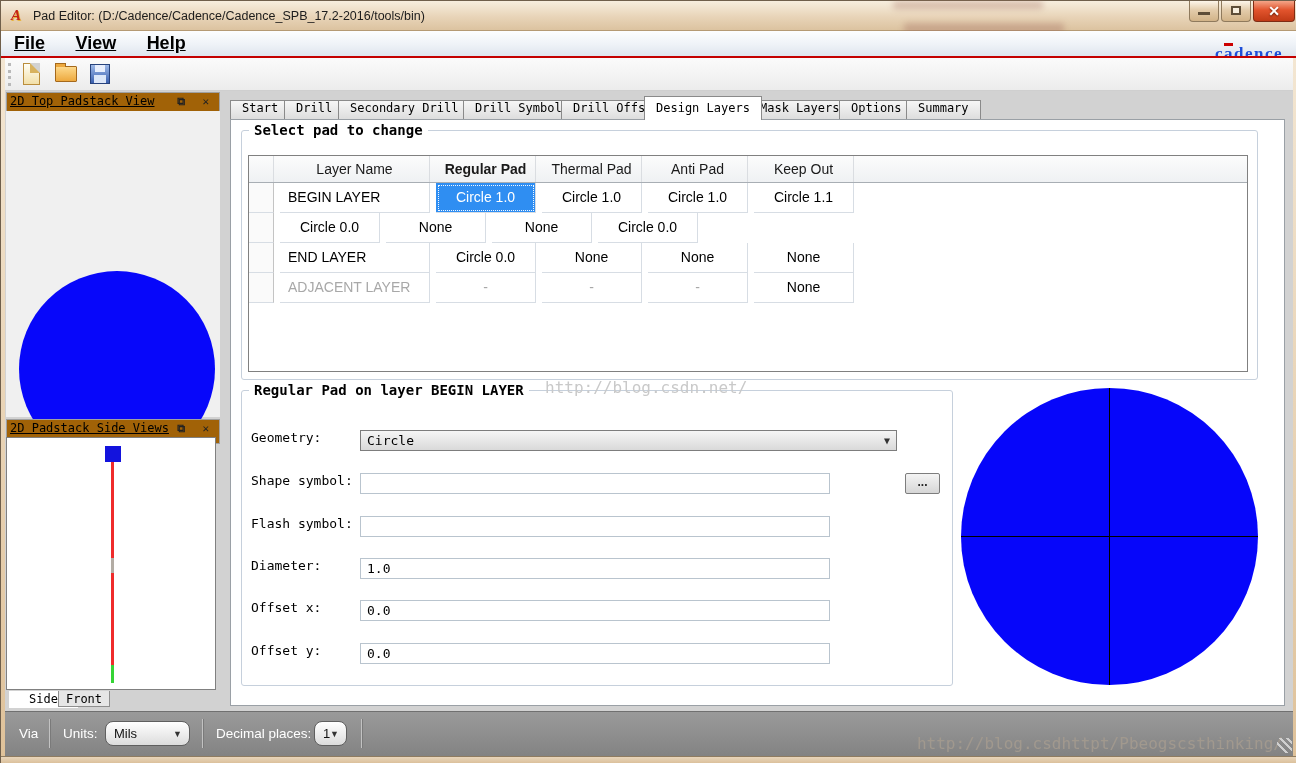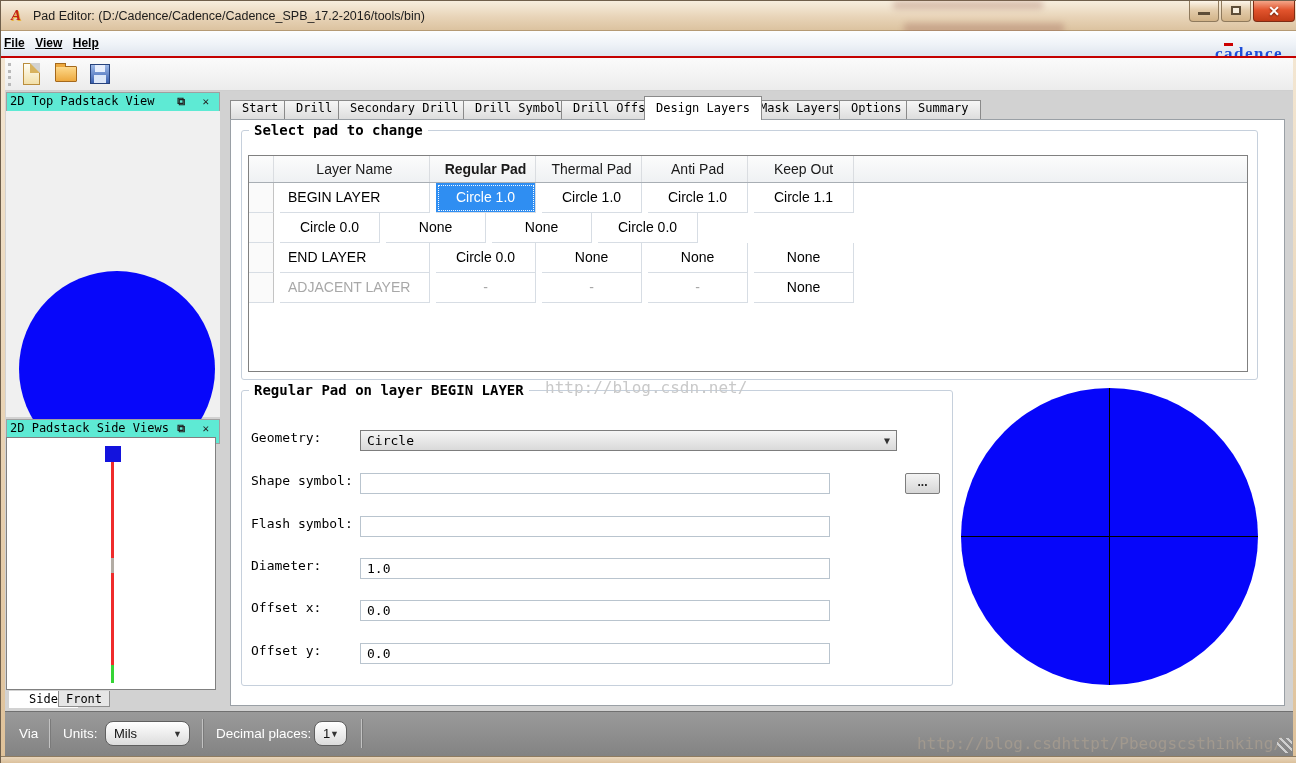--- a/index.html
+++ b/index.html
@@ -25,22 +25,22 @@
     font-weight:bold; line-height:19px; font-size:12px; cursor:default; }
   #btn-min { left:1188px; width:30px; }
   #btn-min i { display:inline-block; width:12px; height:3px; background:#5d4d38; margin-top:11px; }
   #btn-max { left:1220px; width:30px; }
   #btn-max i { display:inline-block; width:10px; height:9px; border:2px solid #5d4d38; margin-top:5px; background:#f6eddd; }
   #btn-close { left:1252px; width:42px; background:linear-gradient(#f4a588,#e2542d 45%,#c03a16);
     border-color:#7e2c14; color:#fff; font-size:14px; line-height:20px; text-shadow:0 1px 2px #5e1705; }
 
   #menubar { left:0; top:30px; width:1296px; height:25px;
     background:linear-gradient(#fdfeff,#eef2f7 55%,#dfe5ee); }
-  .menu-item { display:inline-block; padding:0 3px; height:25px; line-height:24px;
-    font-weight:bold; font-size:12px; color:#000; }
+  .menu-item { display:inline-block; padding:0 13px; height:25px; line-height:24px;
+    font-weight:bold; font-size:18px; color:#000; }
   .menu-item u { text-decoration:underline; }
   #brand { right:12px; top:43px; height:24px; font-weight:bold; font-size:17px; letter-spacing:1.5px;
     color:#1d4ed8; font-family:Liberation Serif, serif; }
   #brand .a { position:relative; }
   #brand .a::before { content:""; position:absolute; left:0; right:1px; top:-1px; height:3px; background:#cc0000; }
   #redline { left:0; top:55px; width:1296px; height:2px; background:#c40000; }
 
   #toolbar { left:0; top:57px; width:1296px; height:33px;
     background:linear-gradient(#fbfbfb,#ececec); border-bottom:1px solid #cfcfcf; }
   #tb-handle { left:7px; top:62px; width:0; height:23px; border-left:3px dotted #b9b9b9; }
@@ -58,22 +58,22 @@
     border:1px solid #27427c; }
   .floppy::before { content:""; position:absolute; left:4px; top:0; width:10px; height:7px; background:#e8eefc; }
   .floppy::after { content:""; position:absolute; left:3px; bottom:0; width:12px; height:8px; background:#dce6f8; }
 
   .side-frame { top:57px; width:4px; height:698px; background:linear-gradient(#f3e6d2,#dfc29a); }
   #frame-l { left:0; } #frame-r { left:1292px; }
   #frame-b { left:0; top:755px; width:1296px; height:8px; background:linear-gradient(#e9d6bb,#d9bd97); border-top:1px solid #8f7c61; }
 
   
   #client { left:4px; top:90px; width:1288px; height:620px; background:#d2d2d2; }
-  .dock-h { left:5px; width:214px; height:25px; background:#5eead4; border:1px solid #a0a0a0;
-    font:12px "DejaVu Sans Mono",monospace; color:#000; line-height:16px; padding-left:3px; }
+  .dock-h { left:5px; width:214px; height:25px; background:#a16207; border:1px solid #a0a0a0;
+    font:12px "DejaVu Sans Mono",monospace; color:#000; line-height:16px; padding-left:3px;text-decoration:underline; }
   .dock-ico { position:absolute; top:2px; font:bold 11px "DejaVu Sans Mono",monospace; color:#222; }
   .ico-float { right:34px; } .ico-x { right:10px; }
   #dock1-h { top:91px; }
   #dock1-b { left:5px; top:110px; width:214px; height:306px; background:#f0f0f0; }
   #circle-top { left:13px; top:160px; width:196px; height:196px; border-radius:50%; background:#0707fa; }
   #dock2-h { top:418px; }
   #dock2-b { left:5px; top:436px; width:210px; height:253px; background:#fff; border:1px solid #808080; }
   #sv-square { left:98px; top:8px; width:16px; height:16px; background:#1313dd; }
   #sv-red   { left:104px; top:24px; width:3px; height:203px; background:#ef2b2b; }
   #sv-gray  { left:104px; top:120px; width:3px; height:15px; background:#b3aca4; }

